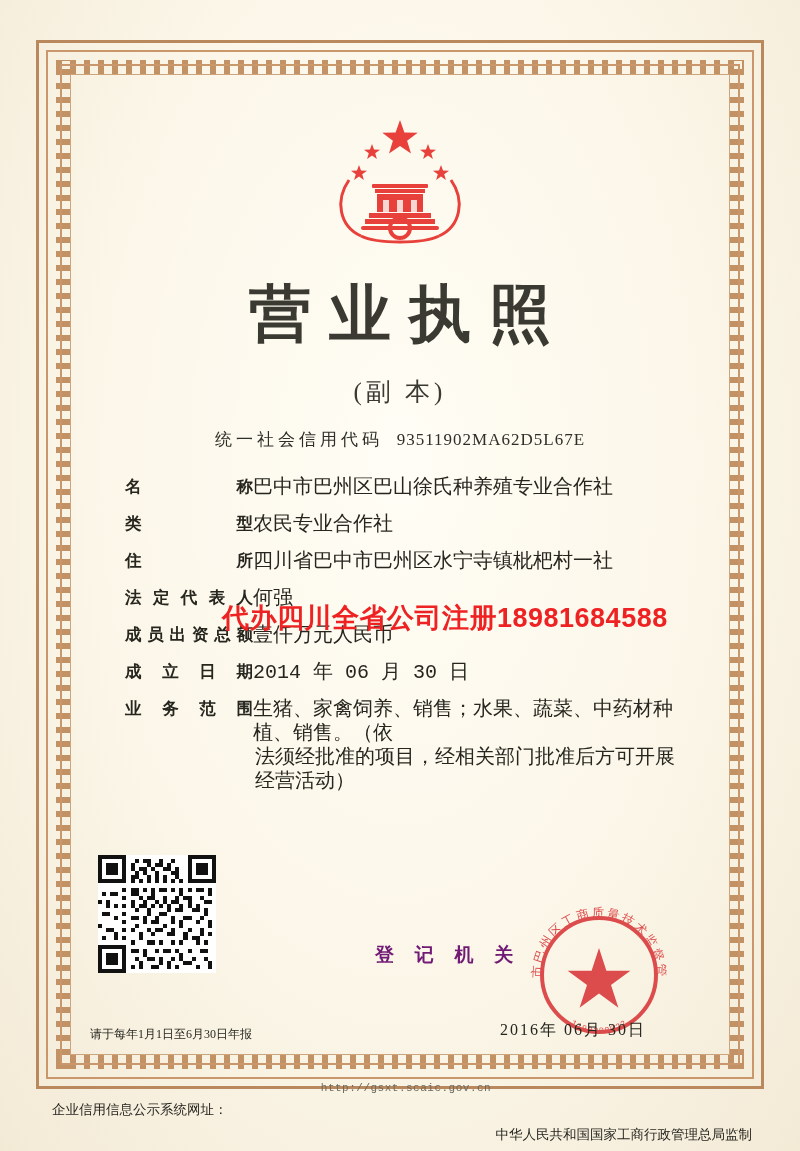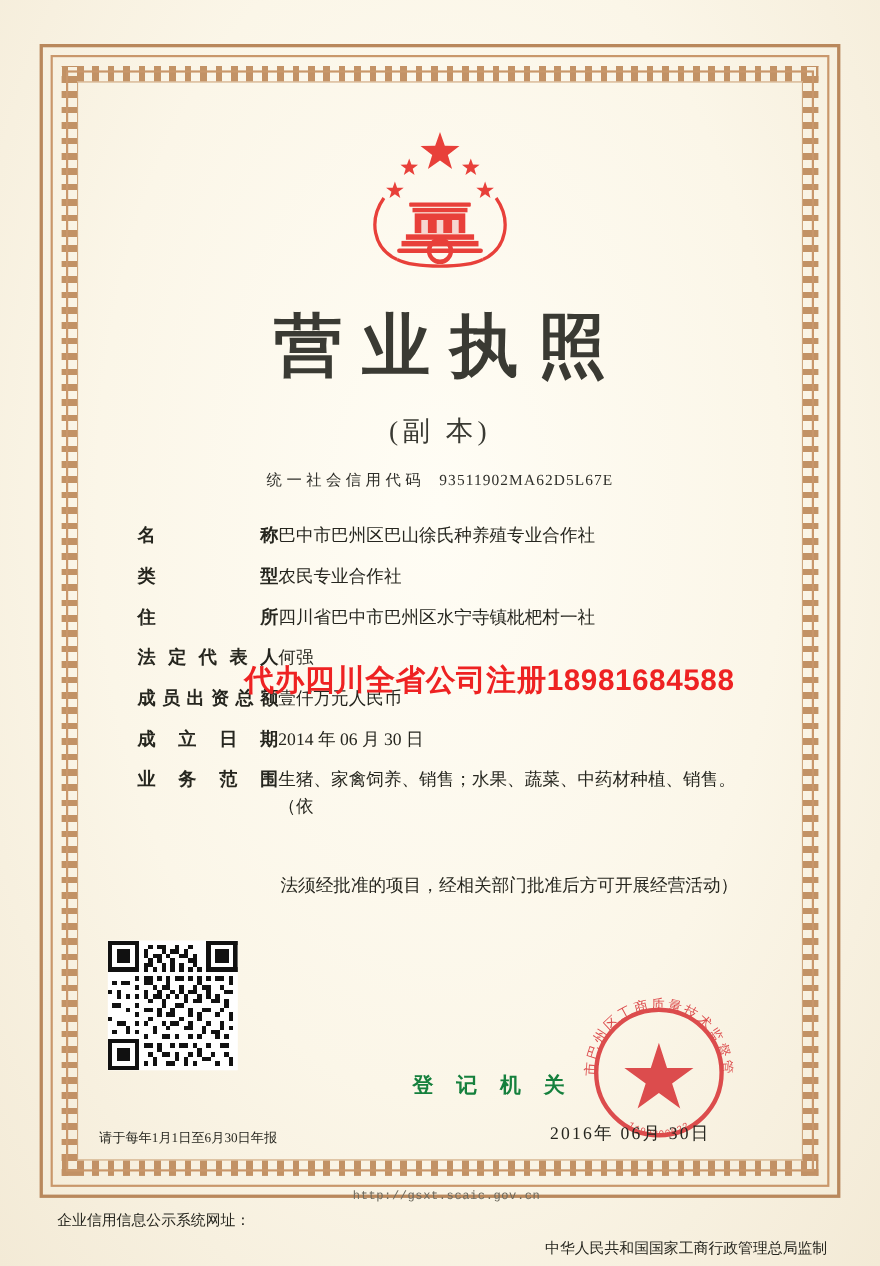--- a/index.html
+++ b/index.html
@@ -110,21 +110,21 @@
     letter-spacing: 4px;
     color: #3a3a33;
   }
   .credit-code {
     position: absolute;
     left: 0;
     right: 0;
     top: 428px;
     text-align: center;
     font-family: "Liberation Serif", serif;
-    font-size: 14px;
+    font-size: 17px;
     letter-spacing: 1.5px;
     color: #2f2f2a;
   }
   .credit-code .lbl { letter-spacing: 4px; }
   .credit-code .val { margin-left: 8px; letter-spacing: 1px; }
 
   
   .fields {
     position: absolute;
     left: 125px;
@@ -142,26 +142,27 @@
     width: 128px;
     flex: 0 0 128px;
     font-size: 16.5px;
     font-weight: bold;
     display: flex;
     justify-content: space-between;
     letter-spacing: 0;
   }
   .row .label span { display: inline-block; }
   .row .value {
-    font-size: 16px;
+    font-size: 20px;
     line-height: 24px;
     flex: 1;
+    font-family: Liberation Mono, monospace;
   }
   .row.scope .value { text-indent: 0; }
-  .row.scope .value .l2 { display: block; padding-left: 2px; margin-top: 48px; }
+  .row.scope .value .l2 { display: block; padding-left: 2px; }
 
   
   .watermark {
     position: absolute;
     left: 222px;
     top: 600px;
     font-family: "Liberation Sans", sans-serif;
     font-size: 27px;
     font-weight: bold;
     color: #ee2222;
@@ -180,23 +181,22 @@
     background: #ffffff;
   }
 
   .registrar {
     position: absolute;
     left: 375px;
     top: 942px;
     font-family: "Liberation Serif", serif;
     font-size: 19px;
     letter-spacing: 8px;
-    color: #15803d;
+    color: #701a75;
     font-weight: bold;
-    margin-top: 32px;
   }
   .issue-date {
     position: absolute;
     left: 500px;
     top: 1020px;
     font-family: "Liberation Serif", serif;
     font-size: 16px;
     color: #26261f;
     letter-spacing: 2px;
   }

